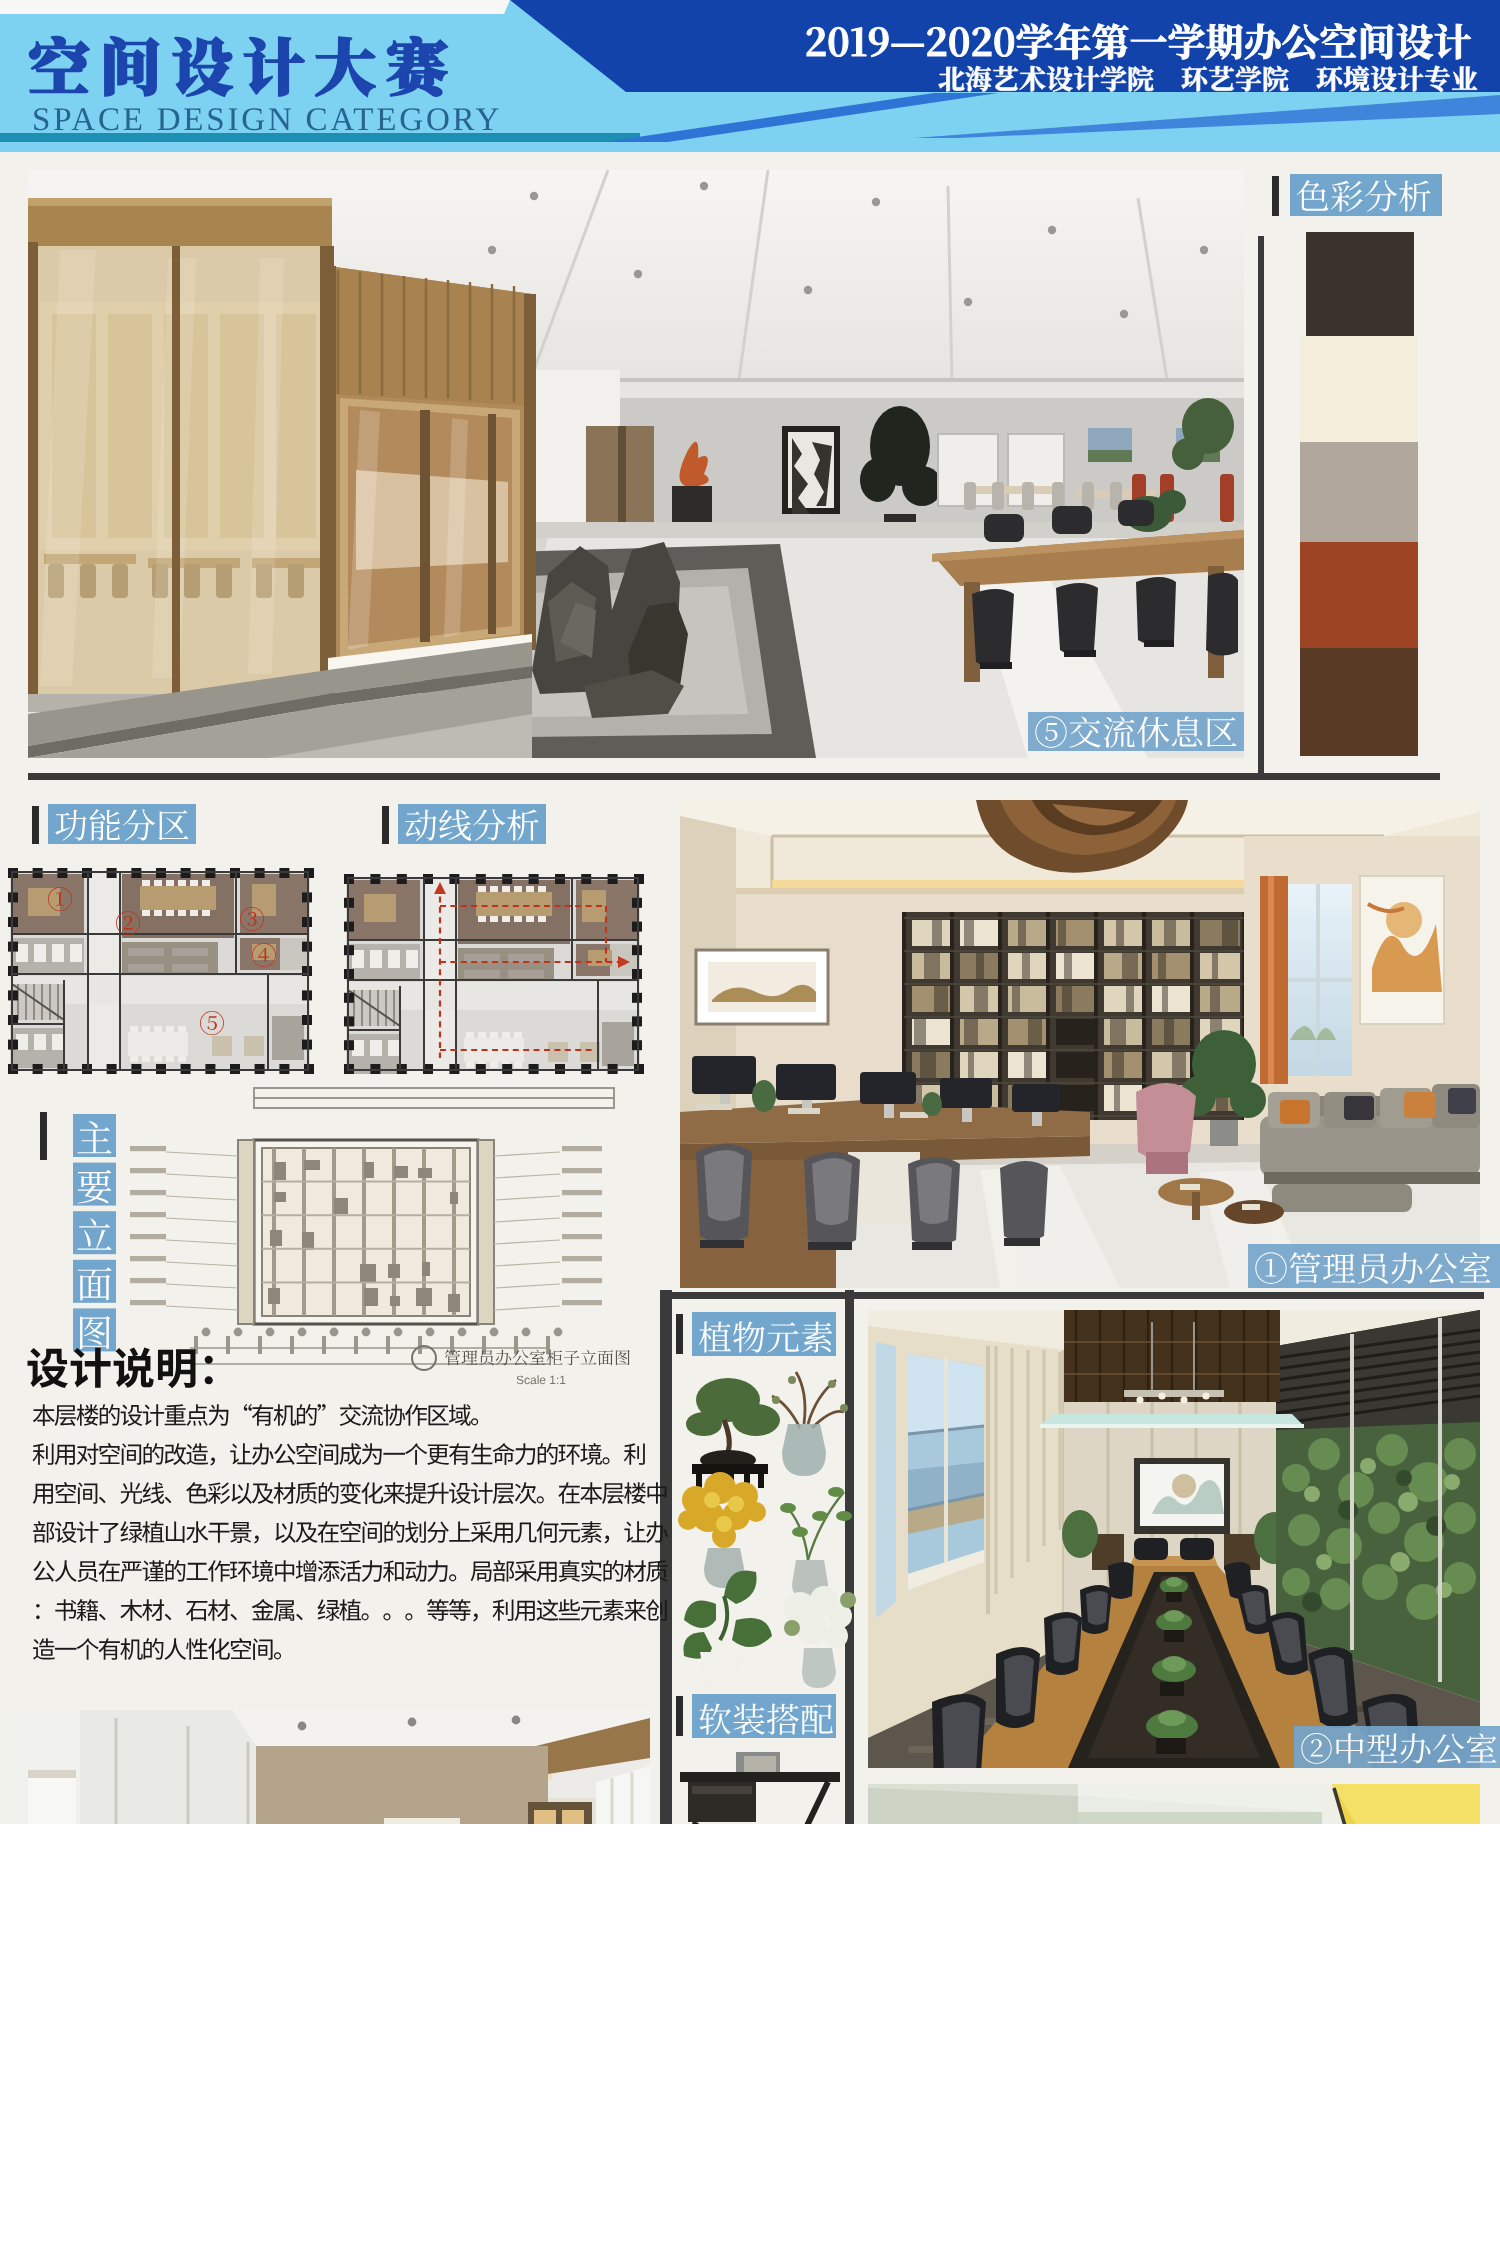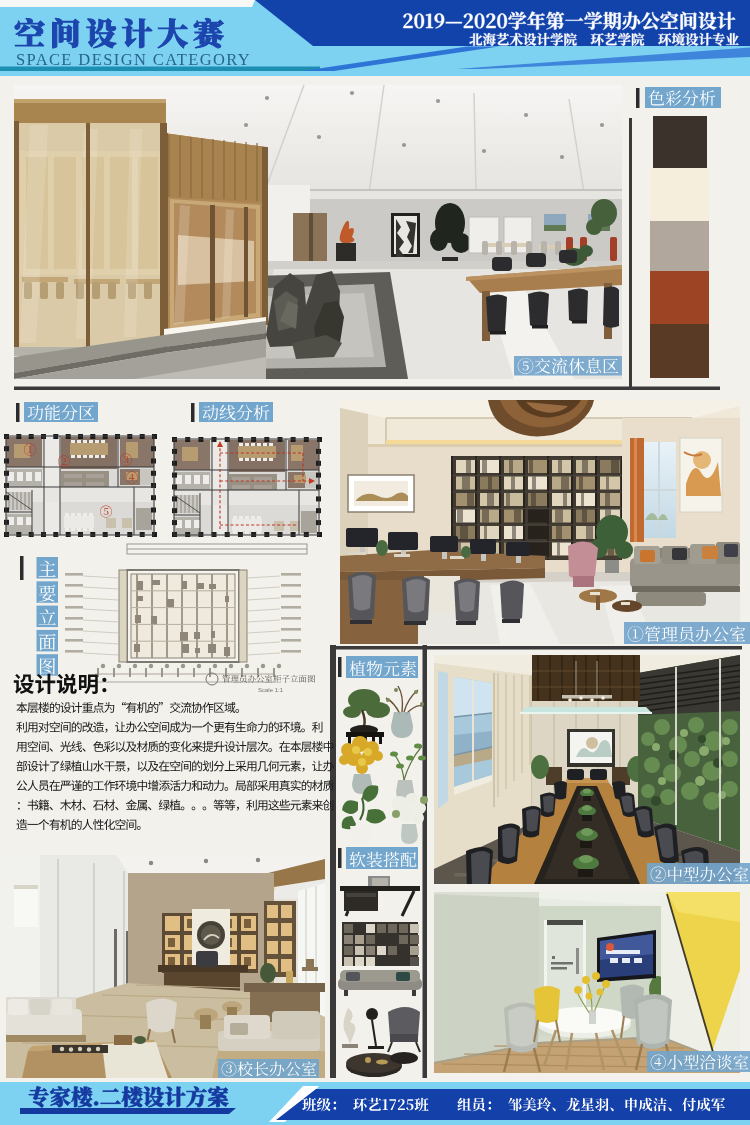--- a/index.html
+++ b/index.html
@@ -1,14 +1,14 @@
 <!DOCTYPE html>
 <html><head><meta charset="utf-8"><style>
 html,body{margin:0;padding:0;background:#ffffff;}
-#page{position:relative;width:750px;height:1125px;overflow:hidden;font-family:"Liberation Sans",sans-serif;}
+#page{position:relative;width:750px;height:912px;overflow:hidden;font-family:"Liberation Sans",sans-serif;}
 </style></head><body>
 <div id="page">
 <svg width="0" height="0" style="position:absolute">
       <defs>
         <path id="gsb0032" d="M61 0H544V105H132C184 154 235 202 266 229C440 379 522 455 522 558C522 676 450 757 300 757C178 757 69 697 59 584C69 561 91 545 116 545C144 545 172 560 182 618L204 717C221 722 238 724 255 724C337 724 385 666 385 565C385 463 338 396 230 271C181 214 122 146 61 78Z"></path>
         <path id="gsb0030" d="M297 -16C428 -16 549 99 549 372C549 642 428 757 297 757C164 757 44 642 44 372C44 99 164 -16 297 -16ZM297 17C231 17 174 96 174 372C174 645 231 723 297 723C361 723 420 644 420 372C420 97 361 17 297 17Z"></path>
         <path id="gsb0031" d="M57 0 432 -2V27L319 47C317 110 316 173 316 235V580L320 741L305 752L54 693V659L181 676V235L179 47L57 30Z"></path>
         <path id="gsb0039" d="M106 -19C379 38 550 215 550 446C550 640 454 757 291 757C156 757 44 671 44 511C44 372 136 291 263 291C321 291 369 308 402 336C373 174 278 70 100 9ZM408 369C381 346 351 335 315 335C232 335 177 407 177 528C177 662 230 724 294 724C363 724 413 652 413 462C413 429 411 398 408 369Z"></path>
         <path id="gsb2014" d="M44 248H884V314H44Z"></path>
         <path id="gsb5B66" d="M192 837 183 831C219 786 257 717 264 656C368 576 468 783 192 837ZM420 850 411 845C437 798 462 731 462 670C560 578 684 774 420 850ZM707 849C685 785 646 694 610 629H181C176 653 167 680 154 708L140 707C149 638 114 575 76 552C45 536 24 508 36 473C50 437 95 429 130 451C166 473 194 525 186 600H799C789 565 773 522 760 491L693 555L625 491H209L218 463H617C591 429 556 388 525 356L439 364V259H41L49 231H439V61C439 47 433 41 416 41C390 41 240 51 240 51V38C306 27 334 14 356 -5C377 -24 384 -52 389 -90C542 -77 563 -29 563 54V231H939C954 231 965 236 968 246C923 288 846 347 846 347L779 259H563V324C585 328 595 335 597 350L575 352C640 378 714 411 763 437C785 439 795 441 803 450L771 480C826 504 896 543 938 574C959 575 970 577 977 587L863 695L797 629H646C711 674 777 733 820 777C843 774 855 782 860 793Z"></path>

